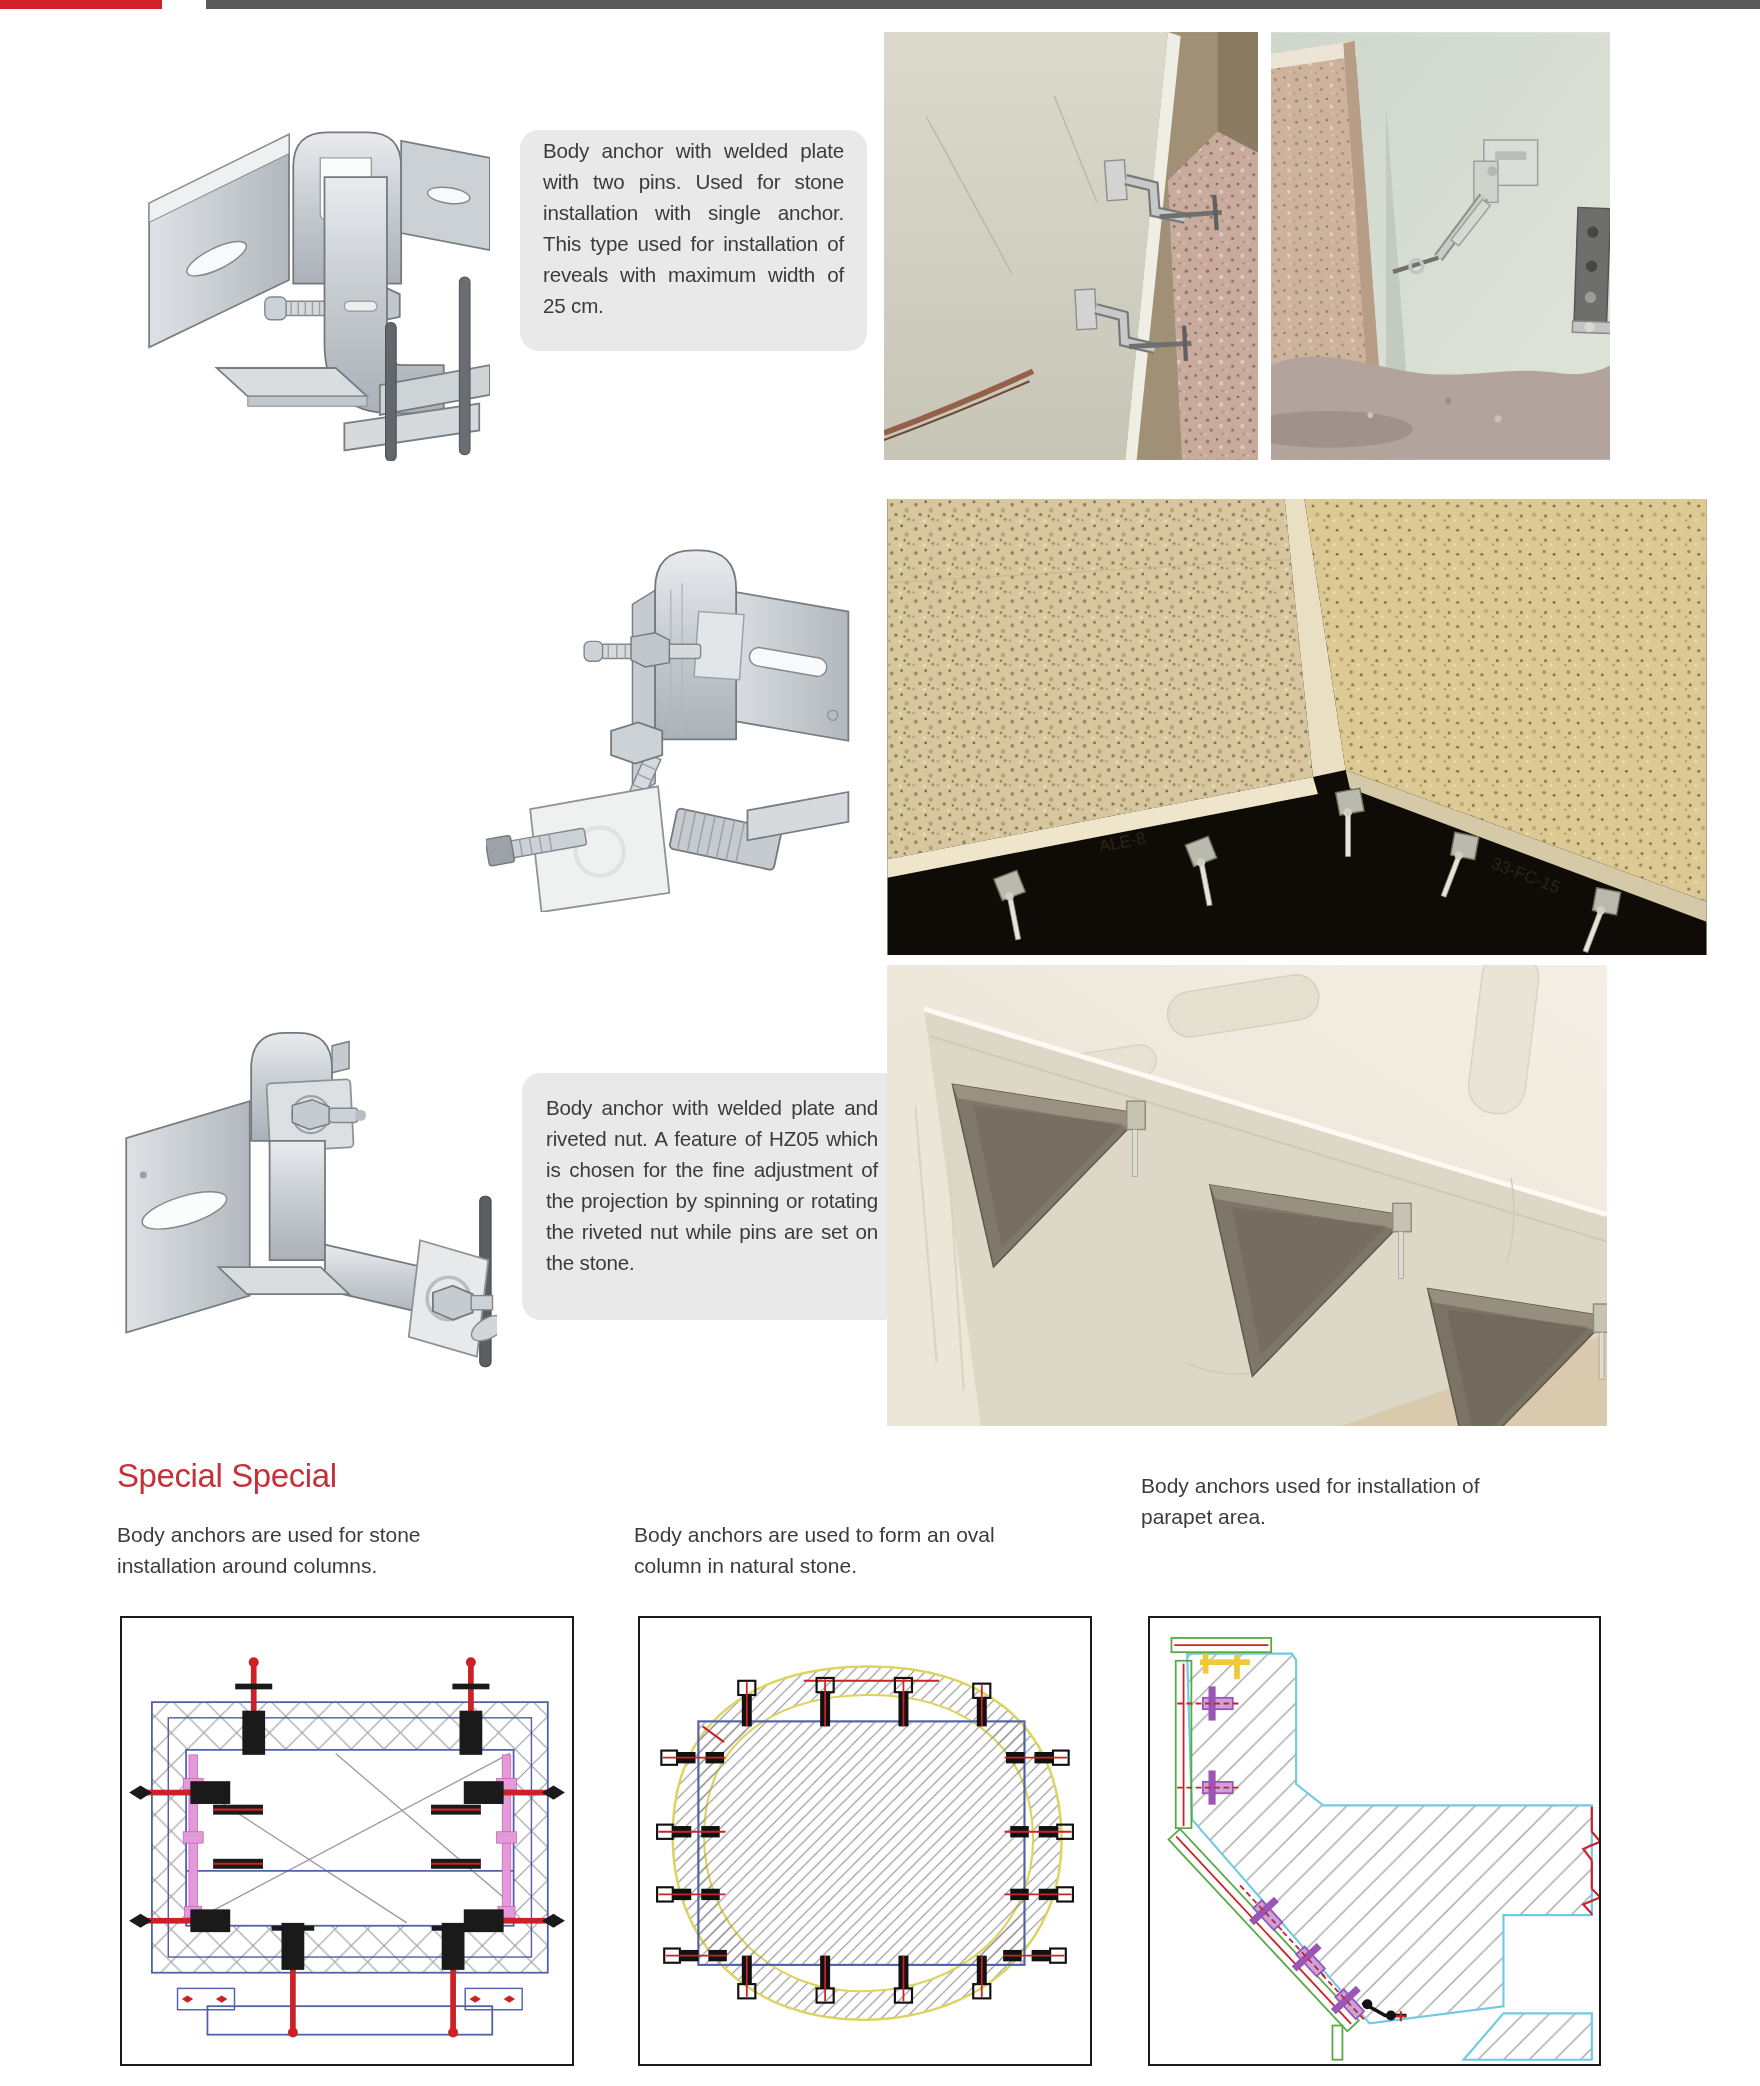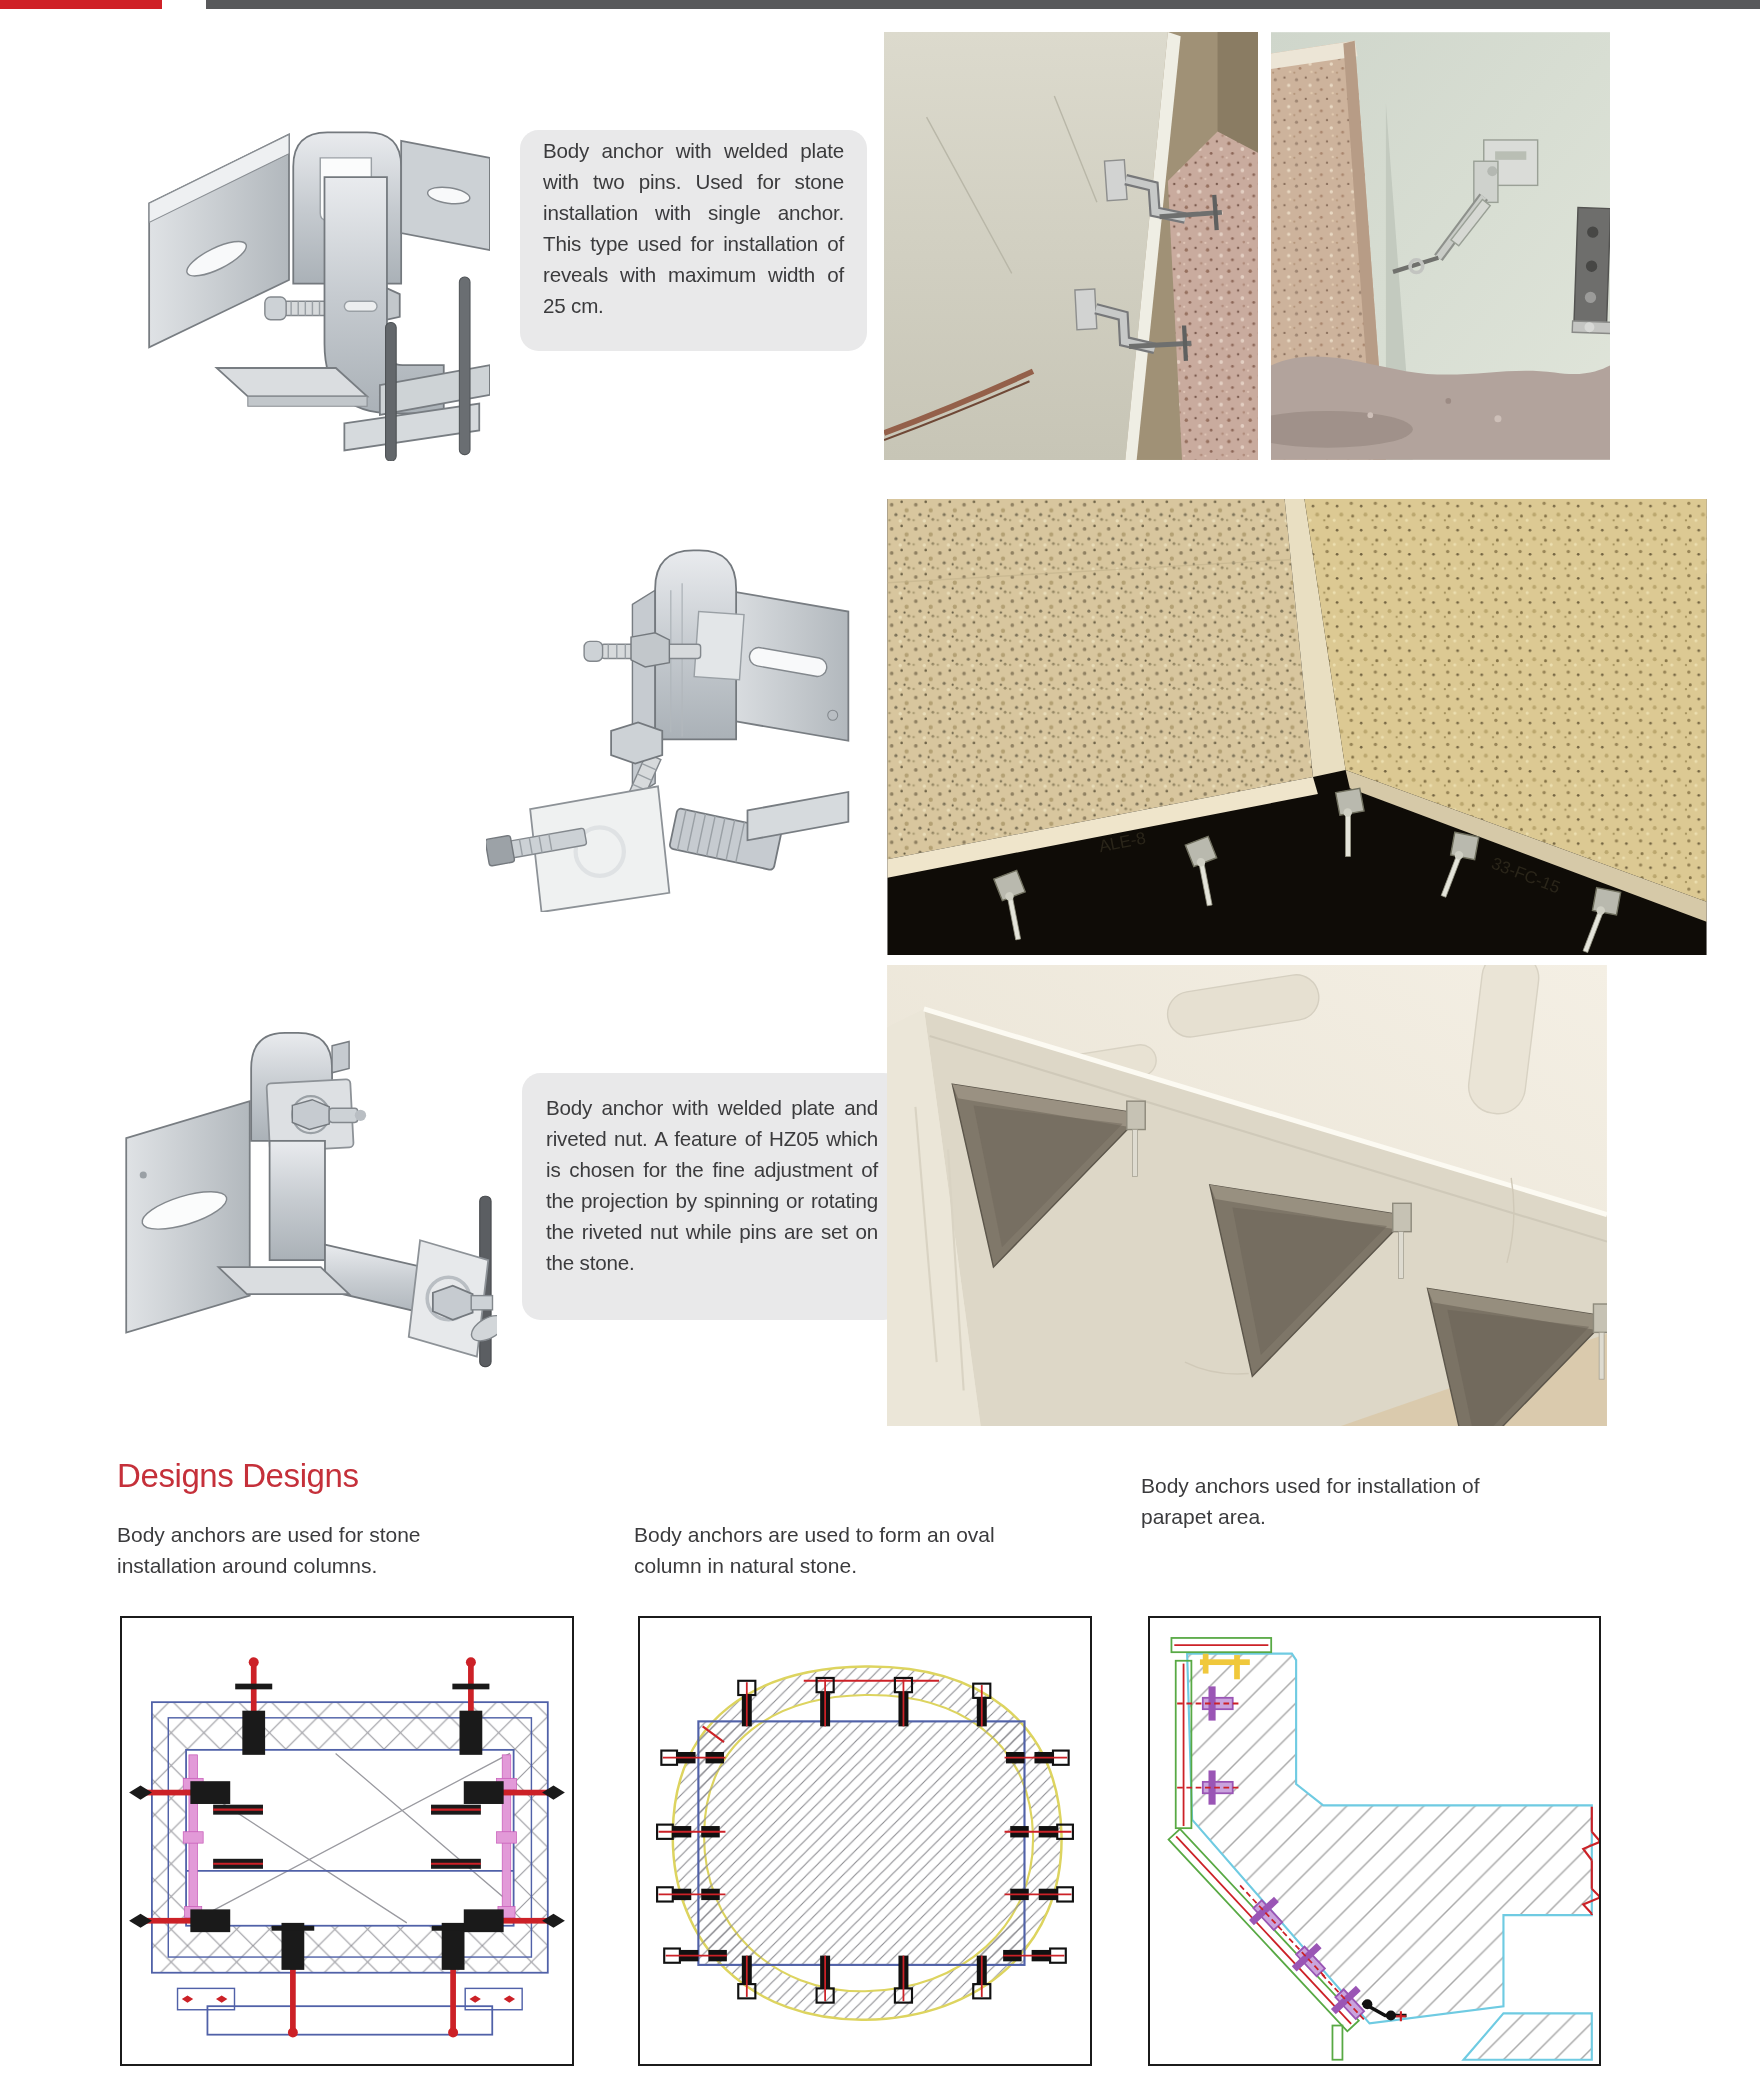--- a/index.html
+++ b/index.html
@@ -353,21 +353,21 @@
           <polygon points="0,10 256,50 56,256" fill="#7b7365" stroke="#5c564b" stroke-width="2"></polygon>
           <polygon points="0,10 256,50 246,70 8,30" fill="#968e7e"></polygon>
           <polygon points="28,40 228,64 68,230" fill="#696255" opacity="0.5"></polygon>
           <rect x="234" y="32" width="26" height="40" fill="#c6c2b4" stroke="#8e8a7c" stroke-width="2"></rect>
           <rect x="242" y="72" width="7" height="66" fill="#dedbd0" stroke="#a09c8e" stroke-width="1"></rect>
         </g>
       </g>
     </svg>
   </div>
 
-  <div class="heading" style="left:117px;top:1457px;">Designs Designs</div>
+  <div class="heading" style="left:117px;top:1457px;">Special Special</div>
 
   <div class="caption" style="left:117px;top:1519px;width:387px;">Body anchors are used for stone installation around columns.</div>
   <div class="caption" style="left:634px;top:1519px;width:387px;">Body anchors are used to form an oval column in natural stone.</div>
   <div class="caption" style="left:1141px;top:1470px;width:387px;">Body anchors used for installation of parapet area.</div>
 
   <div class="drawbox" style="left:120px;top:1616px;width:454px;height:450px;">
     <svg viewBox="0 0 632 626">
       <defs>
         <pattern id="hx1" width="46" height="46" patternUnits="userSpaceOnUse">
           <path d="M0,46 L46,0 M-10,10 L10,-10 M36,56 L56,36" stroke="#9a9aa0" stroke-width="1.6" fill="none"></path>

